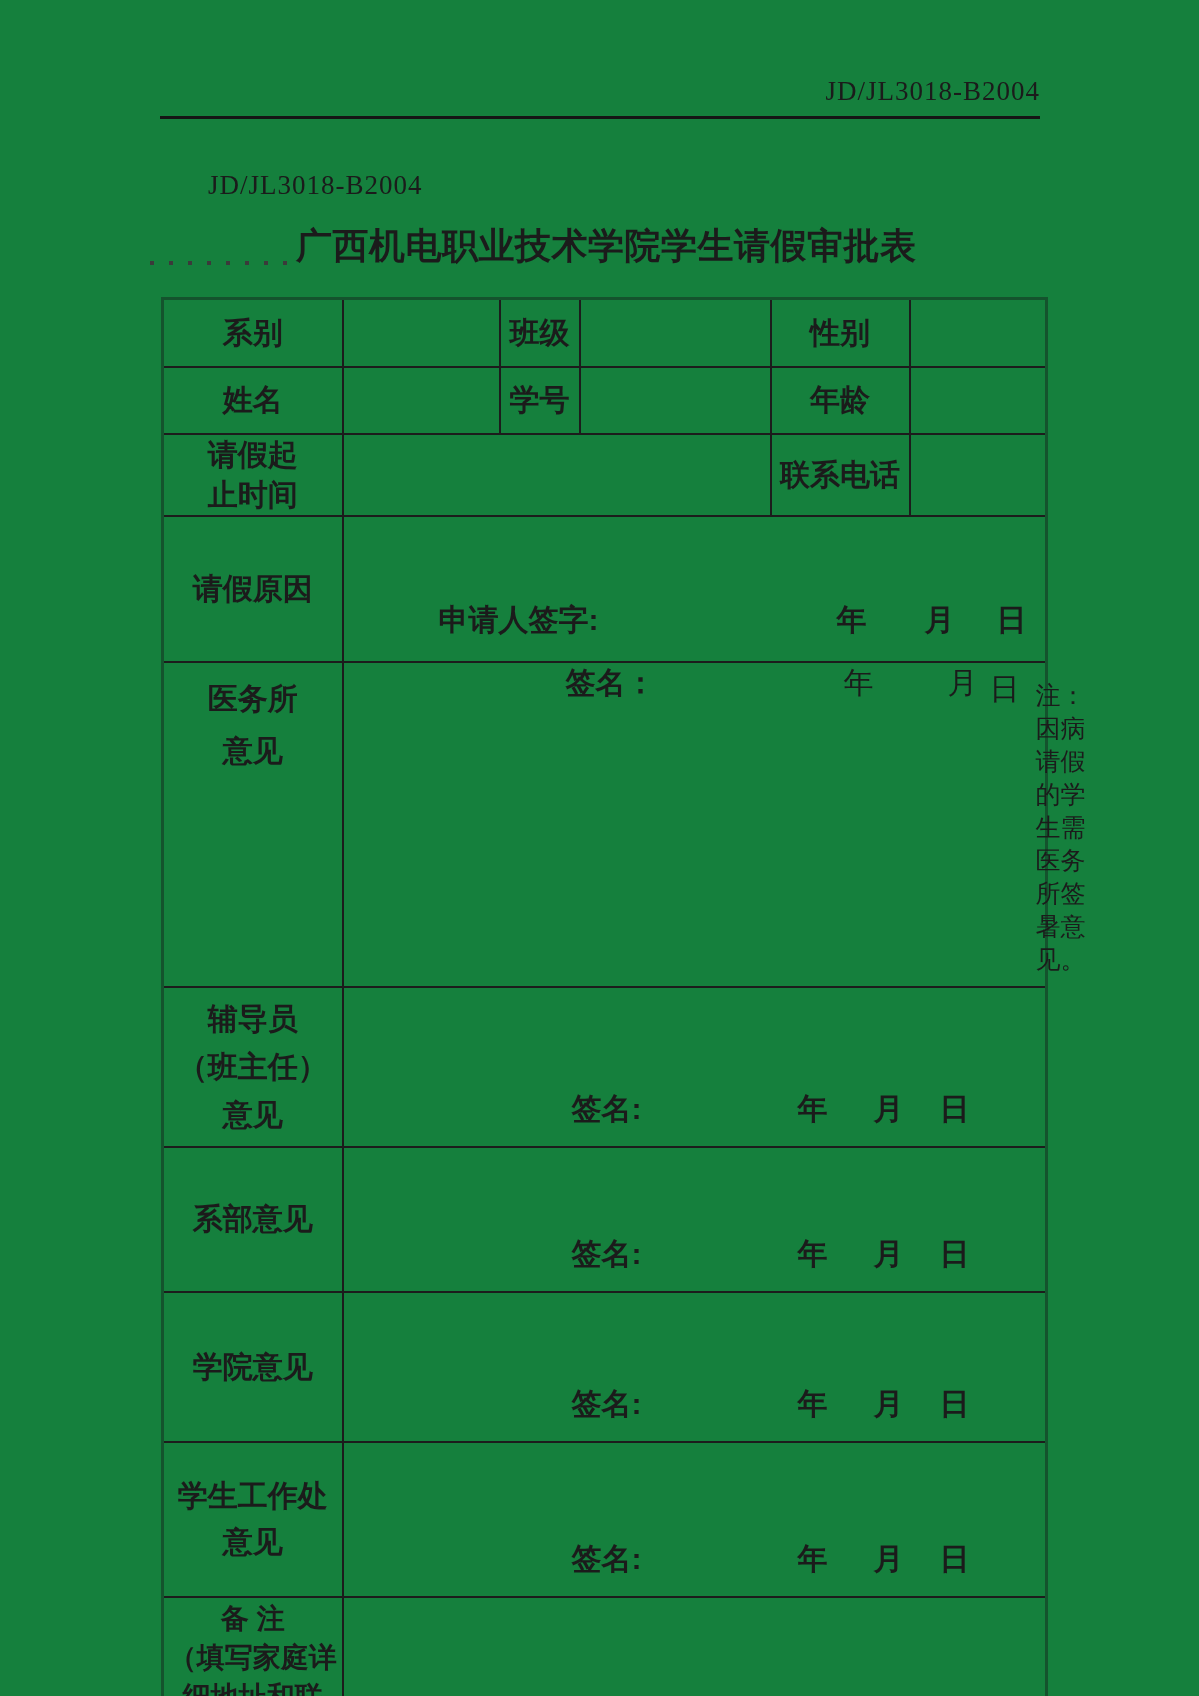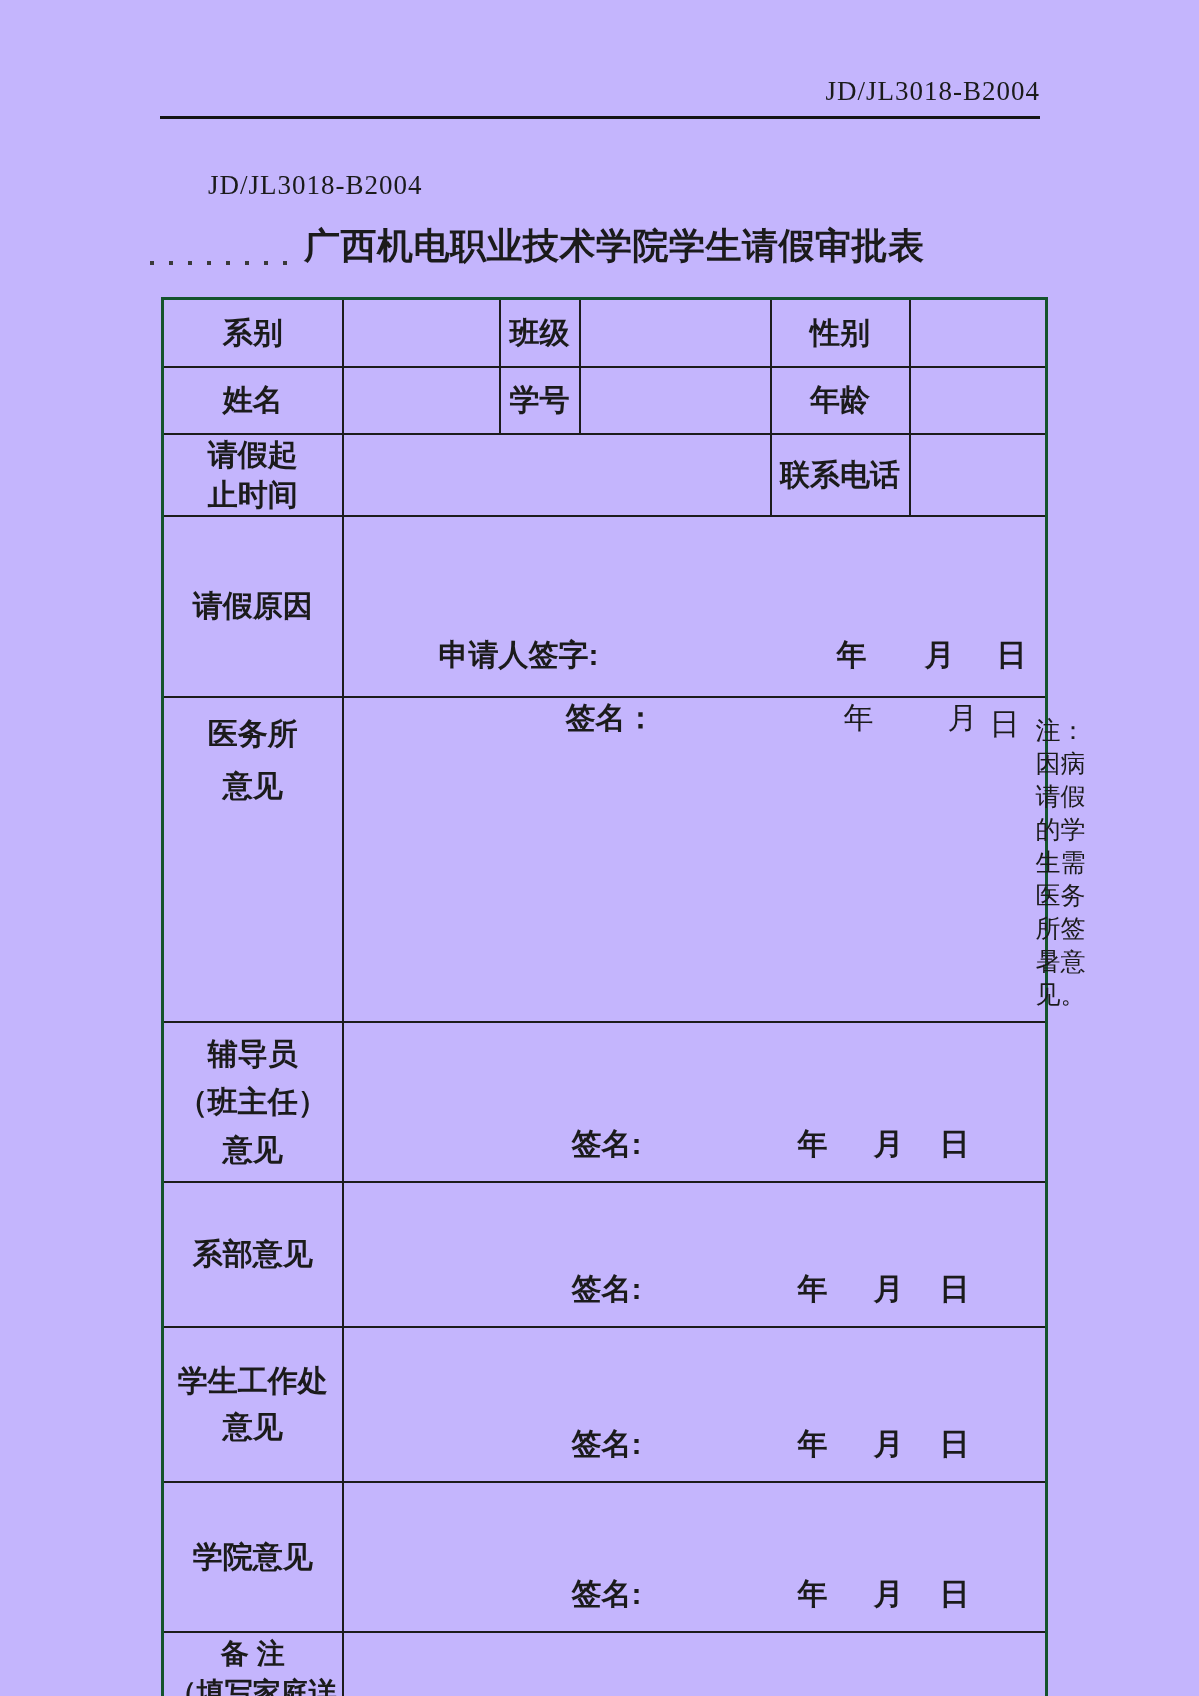--- a/index.html
+++ b/index.html
@@ -1,36 +1,36 @@
 <!DOCTYPE html>
 <html><head>
 <meta charset="utf-8">
 <style>
   html,body { margin:0; padding:0; background:#ffffff; }
   .sheet {
-    position:relative; width:1199px; height:1696px; background:#c4b5fd;
+    position:relative; width:1199px; height:1696px; background:#15803d;
     font-family:"Liberation Sans", sans-serif; color:#1b1b1b;
     overflow:hidden;
   }
 
   
   .header-code {
     position:absolute; top:76px; right:159px;
     font-family:"Liberation Serif", serif; font-size:27px; letter-spacing:1px;
   }
   .header-rule {
     position:absolute; top:116px; left:160px; width:880px; height:3px; background:#151515;
   }
   .doc-code {
     position:absolute; top:170px; left:208px;
     font-family:"Liberation Serif", serif; font-size:27px; letter-spacing:1px;
   }
 
   
-  .title-block { position:absolute; top:222px; left:150px; display:flex; align-items:flex-end;gap:8px; }
+  .title-block { position:absolute; top:222px; left:150px; display:flex; align-items:flex-end; }
   .dotted-leader {
     width:140px; height:4px; margin:0 6px 6px 0;
     background-image:repeating-linear-gradient(to right,#3a3a3a 0 4px,transparent 4px 19px);
   }
   .title { margin:0; font-size:36px; font-weight:700; letter-spacing:0.5px; white-space:nowrap; }
 
   
   table.form {
     position:absolute; top:297px; left:161px; width:884px;
     border-collapse:collapse; table-layout:fixed;
@@ -106,21 +106,21 @@
     </tr>
 
     <tr style="height:73px">
       <td class="lbl" style="line-height:40px">请假起
 止时间</td>
       <td class="val" colspan="3"></td>
       <td class="lbl">联系电话</td>
       <td class="val"></td>
     </tr>
 
-    <tr style="height:181px">
+    <tr style="height:146px">
       <td class="lbl">请假原因</td>
       <td class="val" colspan="5">
         <div class="sigline r4line">
           <span>申请人签字:</span>
           <span class="yy">年</span>
           <span class="mm">月</span>
           <span class="dd">日</span>
         </div>
       </td>
     </tr>
@@ -160,35 +160,35 @@
       <td class="val" colspan="5">
         <div class="sigline stdline">
           <span>签名:</span>
           <span class="yy">年</span>
           <span class="mm">月</span>
           <span class="dd">日</span>
         </div>
       </td>
     </tr>
 
+    <tr style="height:150px">
+      <td class="lbl">学院意见</td>
+      <td class="val" colspan="5">
+        <div class="sigline stdline">
+          <span>签名:</span>
+          <span class="yy">年</span>
+          <span class="mm">月</span>
+          <span class="dd">日</span>
+        </div>
+      </td>
+    </tr>
+
     <tr style="height:155px">
       <td class="lbl">学生工作处
 意见</td>
-      <td class="val" colspan="5">
-        <div class="sigline stdline">
-          <span>签名:</span>
-          <span class="yy">年</span>
-          <span class="mm">月</span>
-          <span class="dd">日</span>
-        </div>
-      </td>
-    </tr>
-
-    <tr style="height:150px">
-      <td class="lbl">学院意见</td>
       <td class="val" colspan="5">
         <div class="sigline stdline">
           <span>签名:</span>
           <span class="yy">年</span>
           <span class="mm">月</span>
           <span class="dd">日</span>
         </div>
       </td>
     </tr>
 

